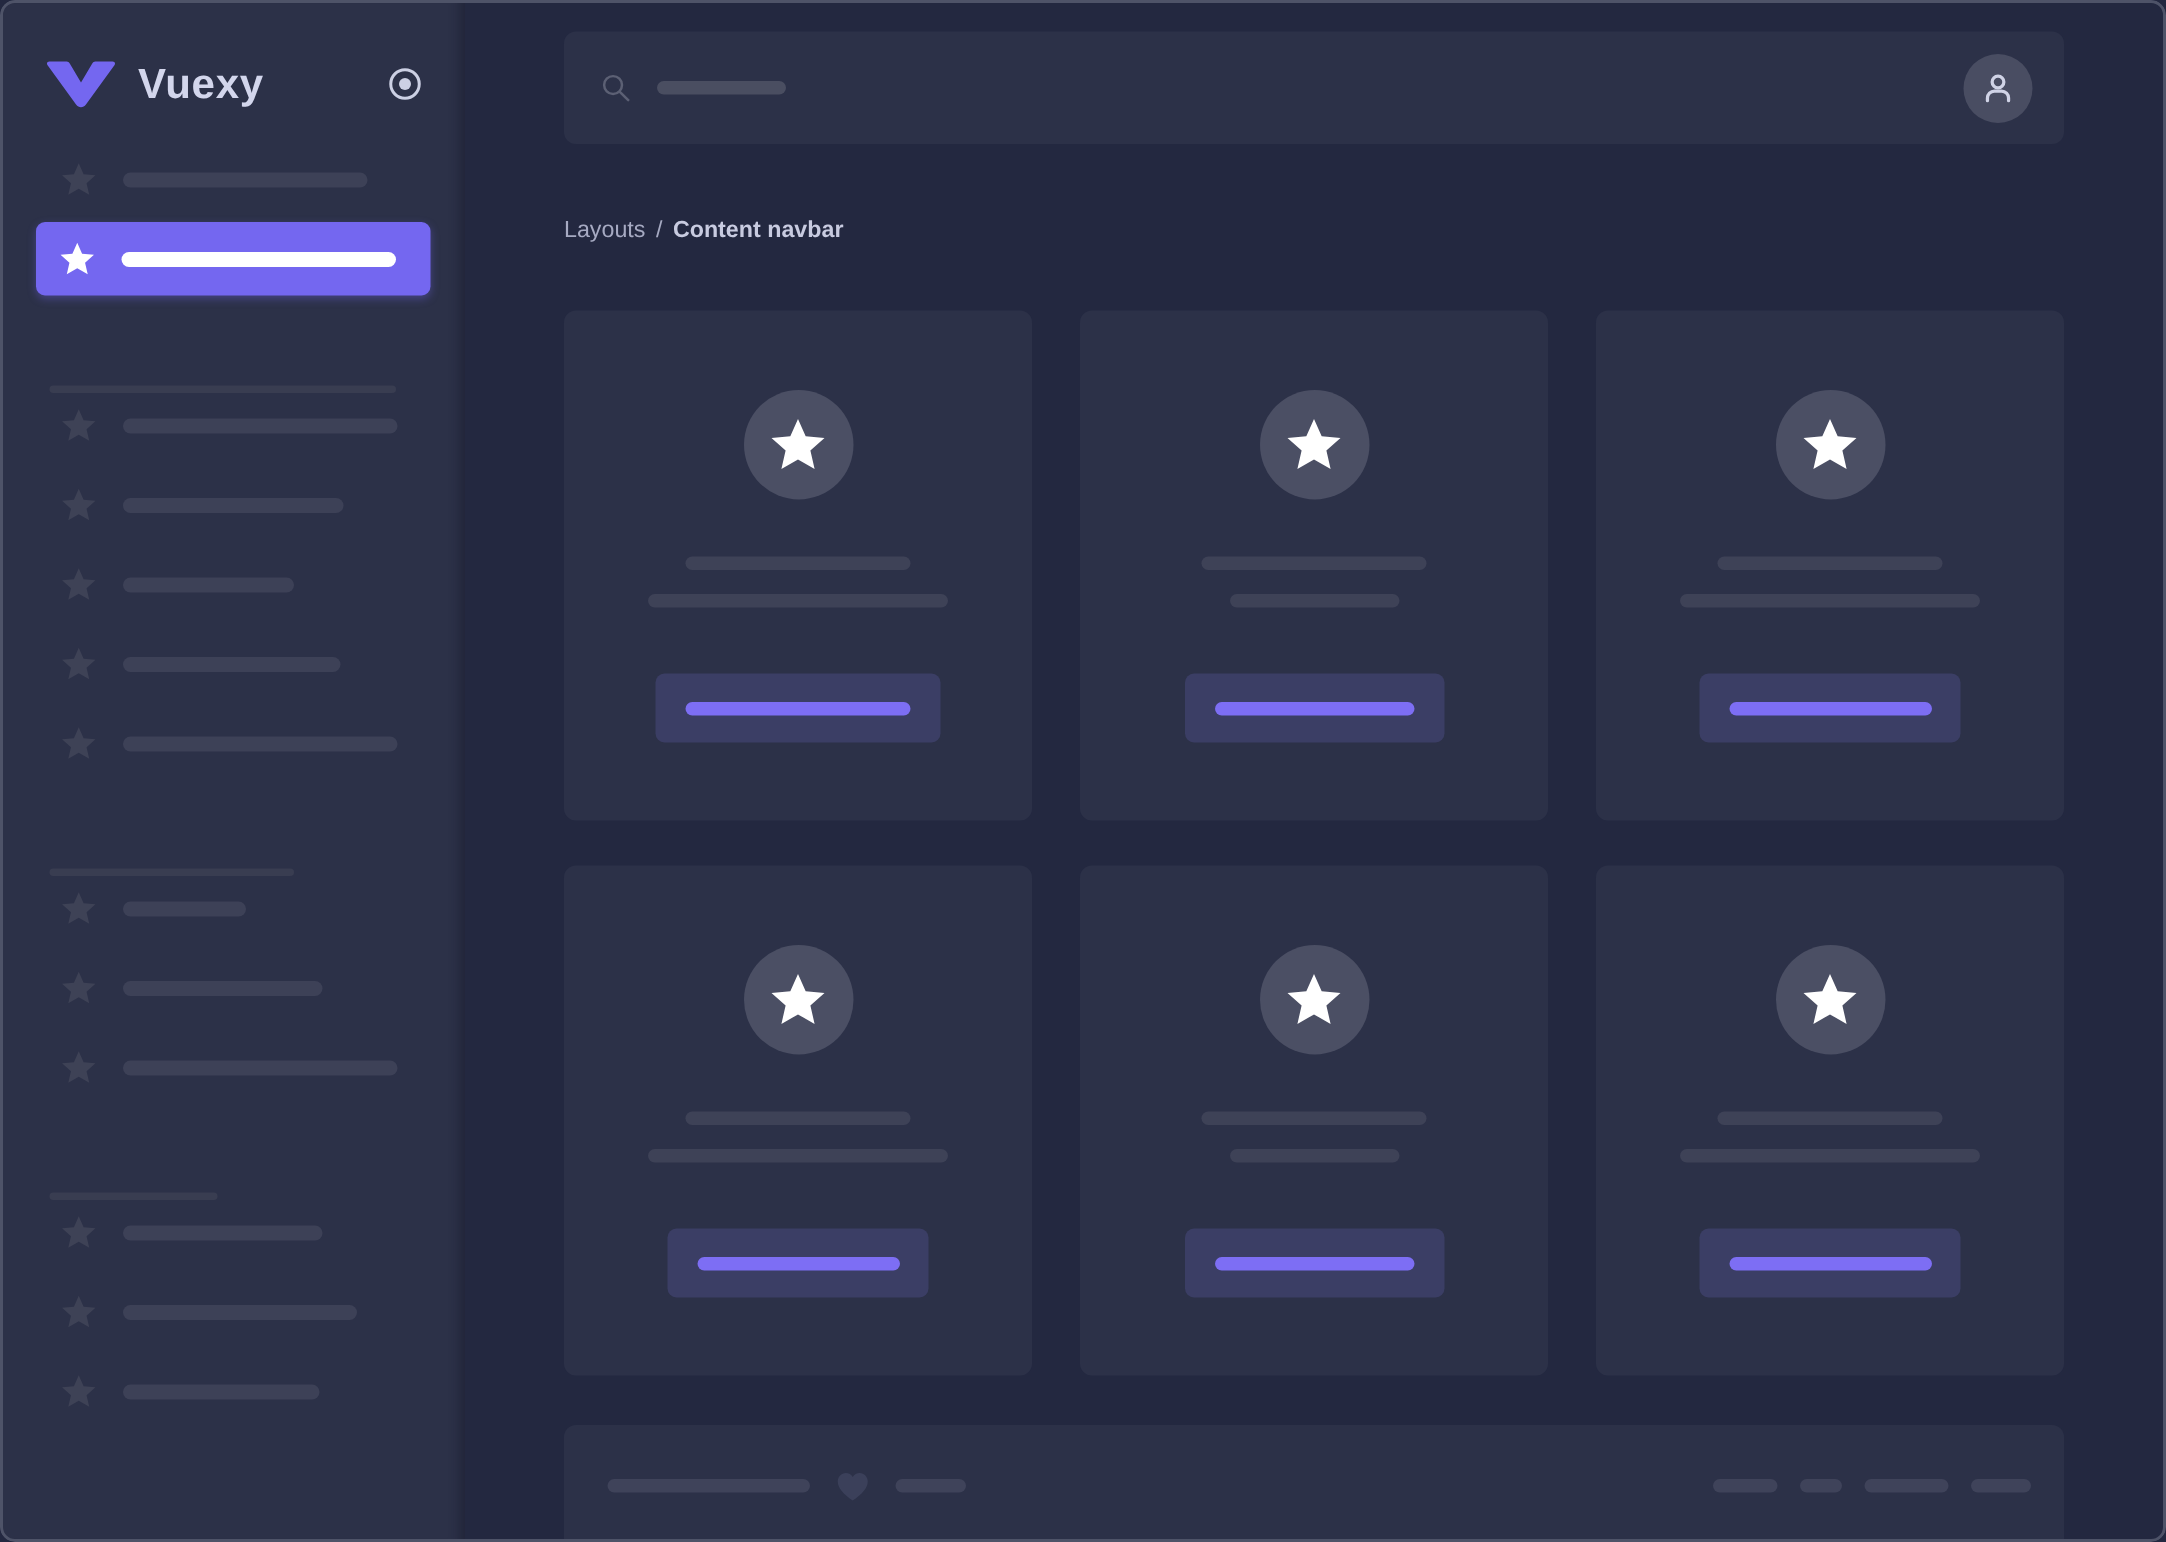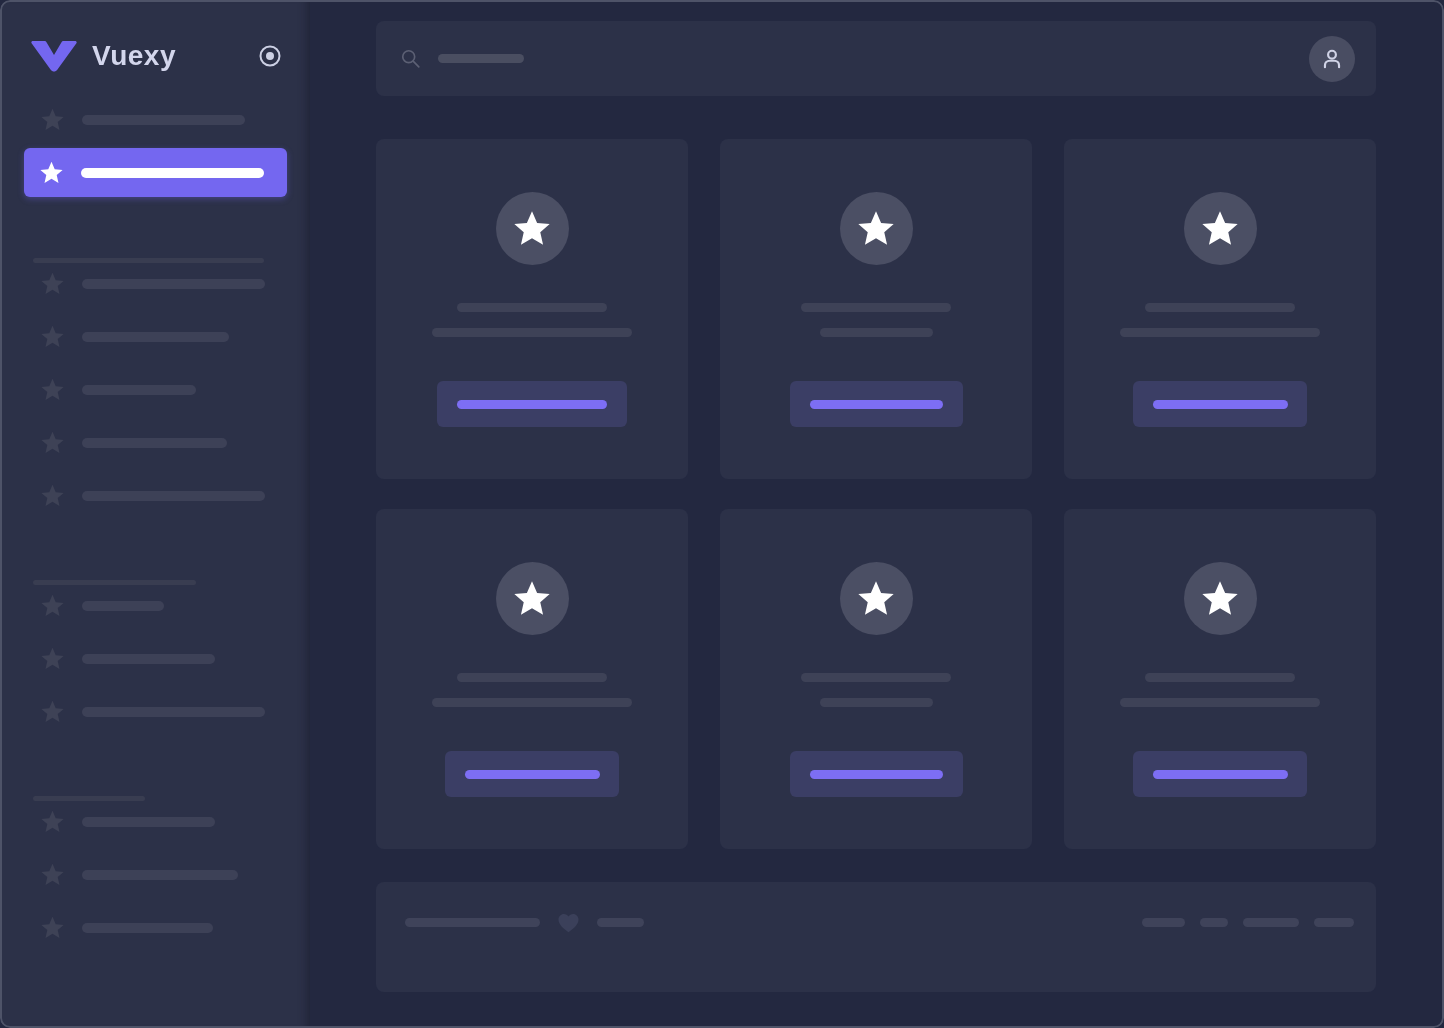--- a/index.html
+++ b/index.html
@@ -222,20 +222,23 @@
         <span class="skl-bar search-ph" id="search-ph" style="width: 86px;"></span>
       </div>
       <div class="avatar">
         <svg class="person-icon" viewBox="0 0 24 24">
           <circle cx="12" cy="8" r="3.6" stroke-width="2"></circle>
           <path d="M5.5 19.5 v-1.6 c0-2.4 1.9-4.3 4.3-4.3 h4.4 c2.4 0 4.3 1.9 4.3 4.3 v1.6" stroke-width="2" stroke-linecap="round"></path>
         </svg>
       </div>
     </header>
 
+    <div class="breadcrumb">
+      <span class="bc-link">Layouts</span><span class="bc-sep">/</span><span class="bc-current">Content navbar</span>
+    </div>
 
     <section class="grid" id="card-grid">
         <article class="card">
           <div class="card-avatar">
             <svg class="c-star" viewBox="0 0 24 23">
               <path d="M12 0.8 l3.1 7 7.6 0.7 -5.7 5 1.7 7.5 L12 17.1 5.3 21 l1.7-7.5 -5.7-5 7.6-0.7 z"></path>
             </svg>
           </div>
           <span class="skl-bar card-bar title" style="width:150px"></span>
           <span class="skl-bar card-bar subtitle" style="width:200px"></span>

